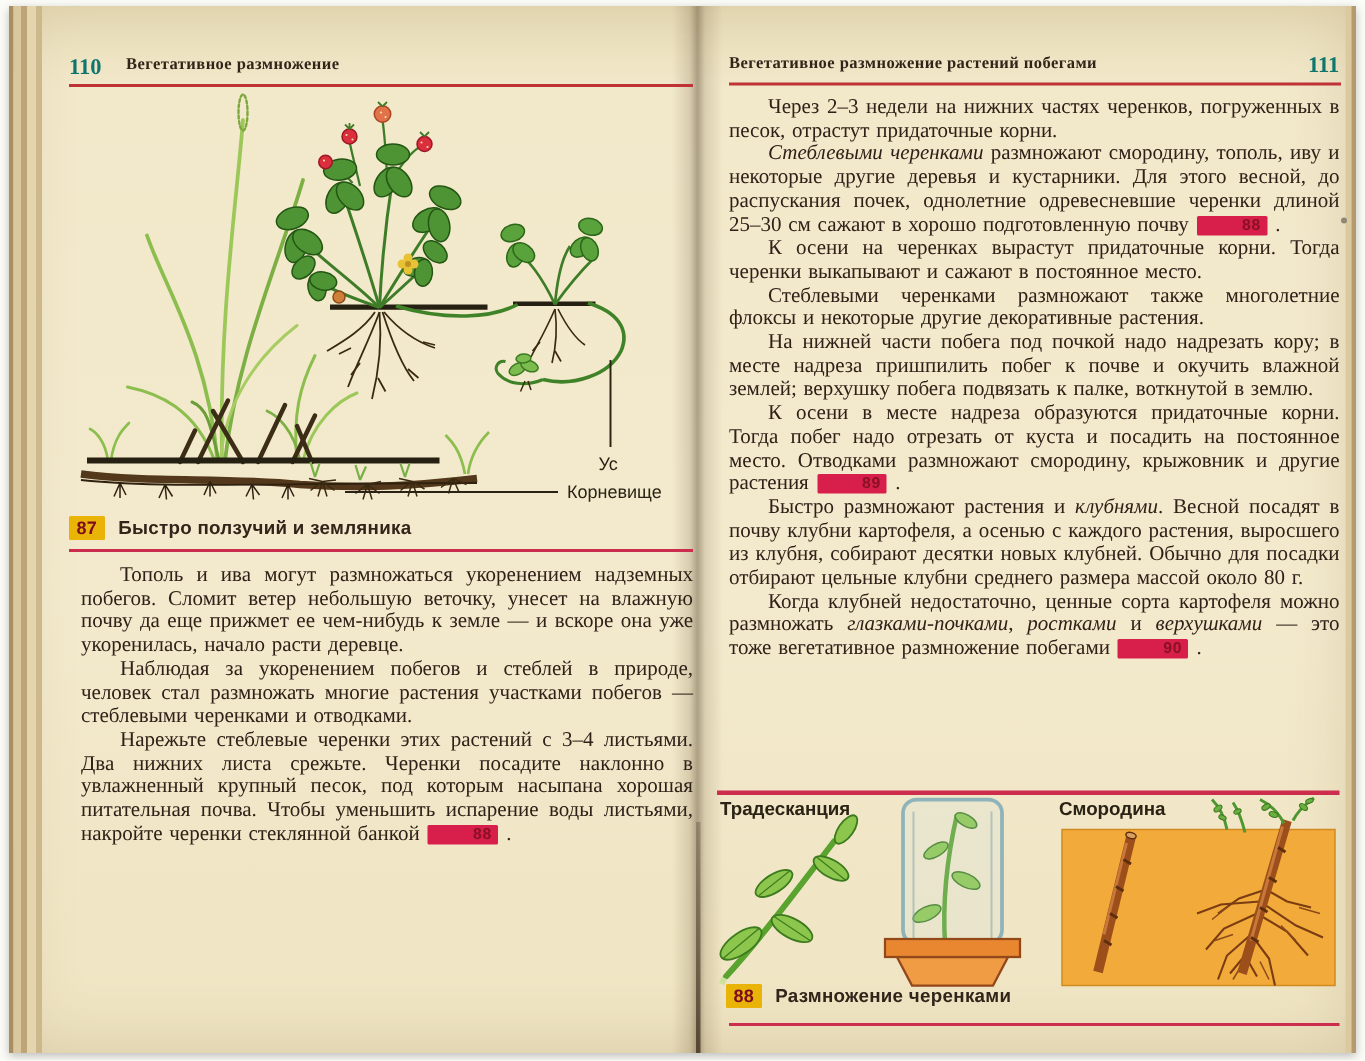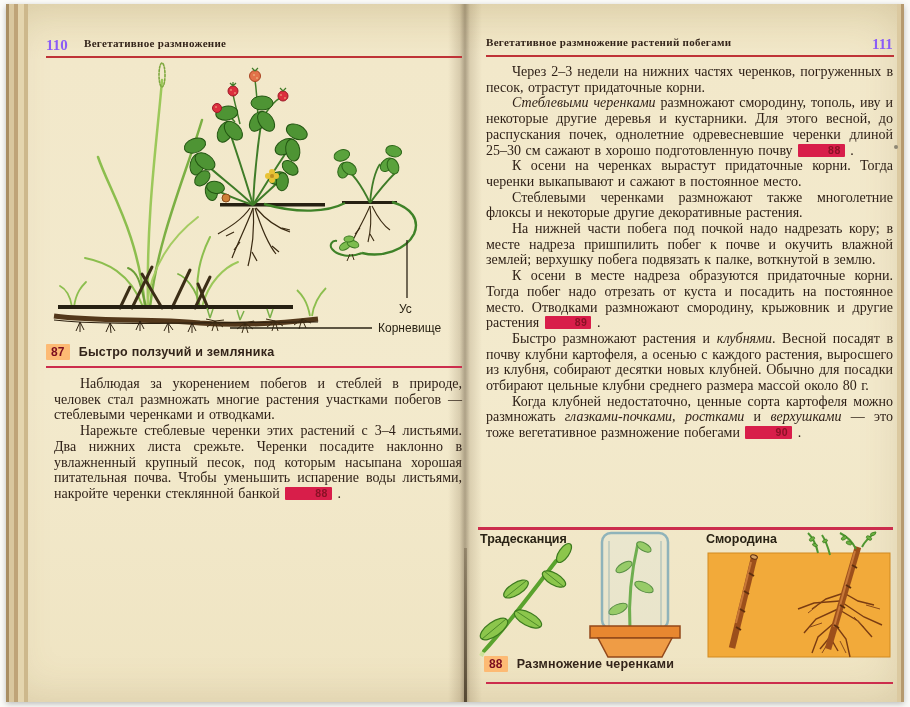--- a/index.html
+++ b/index.html
@@ -11,35 +11,35 @@
         box-shadow:inset 0 0 46px rgba(120,90,40,.20), 0 2px 6px rgba(0,0,0,.25);}
   .edge{position:absolute;top:4px;height:698px;}
   .gutter{position:absolute;left:448px;top:4px;width:34px;height:698px;
           background:linear-gradient(90deg,rgba(90,70,40,0) 0%,rgba(95,72,40,.18) 35%,rgba(60,42,20,.38) 50%,rgba(95,72,40,.16) 65%,rgba(90,70,40,0) 100%);}
   .gutter-crease{position:absolute;left:464px;top:548px;width:3px;height:154px;
           background:linear-gradient(180deg,rgba(55,38,18,.25),rgba(40,28,12,.65));}
   .speck{position:absolute;border-radius:50%;background:#8d8774;}
 
   
   .runhead{position:absolute;font-weight:bold;font-size:11px;letter-spacing:.3px;color:#33241a;}
-  .pagenum{position:absolute;font-weight:bold;font-size:15px;color:#8b5cf6;}
+  .pagenum{position:absolute;font-weight:bold;font-size:15px;color:#0f766e;}
   .rule{position:absolute;height:2px;background:#bf3337;}
   .rule.crimson{background:#cc2d4d;}
   .page-text{position:absolute;font-size:14px;line-height:15.7px;color:#2f2118;
              text-align:justify;word-spacing:1px;}
   .page-text p{margin:0;text-indent:26px;}
   .it{font-style:italic;}
   .fig-badge{display:inline-block;background:#d81e4a;color:#8a1125;
              font:bold 10.5px/13px "Liberation Sans",sans-serif;
              padding:0 4px;margin:0 1px;border-radius:1px;letter-spacing:.5px;
              transform:translateY(-1px);}
   .caption{position:absolute;display:flex;align-items:center;
            font-family:"Liberation Sans",sans-serif;font-weight:bold;
            font-size:12.5px;color:#33241a;letter-spacing:.2px;}
-  .cap-badge{display:inline-block;background:#fdba74;color:#7c0d1f;
+  .cap-badge{display:inline-block;background:#eab308;color:#7c0d1f;
              font:bold 12px/16px "Liberation Sans",sans-serif;
              padding:0 5px;margin-right:9px;border-radius:1px;}
   svg{position:absolute;overflow:visible;}
   svg text{font-family:"Liberation Sans",sans-serif;font-size:12px;fill:#2a2315;}
 </style>
 </head>
 <body>
 
 <div id="screen">
   <div class="book"></div>
@@ -245,20 +245,21 @@
       <text x="328" y="270">Корневище</text>
     </svg>
 
     <div class="caption" style="left:46px;top:344px;">
       <span class="cap-badge">87</span>
       <span>Быстро ползучий и земляника</span>
     </div>
     <div class="rule crimson" style="left:46px;top:366px;width:416px;"></div>
 
     <div class="page-text" style="left:54px;top:376px;width:408px;">
+      <p><span>Тополь и ива могут размножаться укоренением надземных побегов. Сломит ветер небольшую веточку, унесет на влажную почву да еще прижмет ее чем-нибудь к земле — и вскоре она уже укоренилась, начало расти деревце.</span></p>
       <p><span>Наблюдая за укоренением побегов и стеблей в природе, человек стал размножать многие растения участками побегов — стеблевыми черенками и отводками.</span></p>
       <p><span>Нарежьте стеблевые черенки этих растений с 3–4 листьями. Два нижних листа срежьте. Черенки посадите наклонно в увлажненный крупный песок, под которым насыпана хорошая питательная почва. Чтобы уменьшить испарение воды листьями, накройте черенки стеклянной банкой </span><span class="fig-badge">88</span><span> .</span></p>
     </div>
   </div>
 
   <div>
     <div class="runhead" style="left:486px;top:36px;width:360px;text-align:left;">Вегетативное размножение растений побегами</div>
     <div class="pagenum" style="left:872px;top:36px;">111</div>
     <div class="rule" style="left:486px;top:55px;width:408px;"></div>
 

